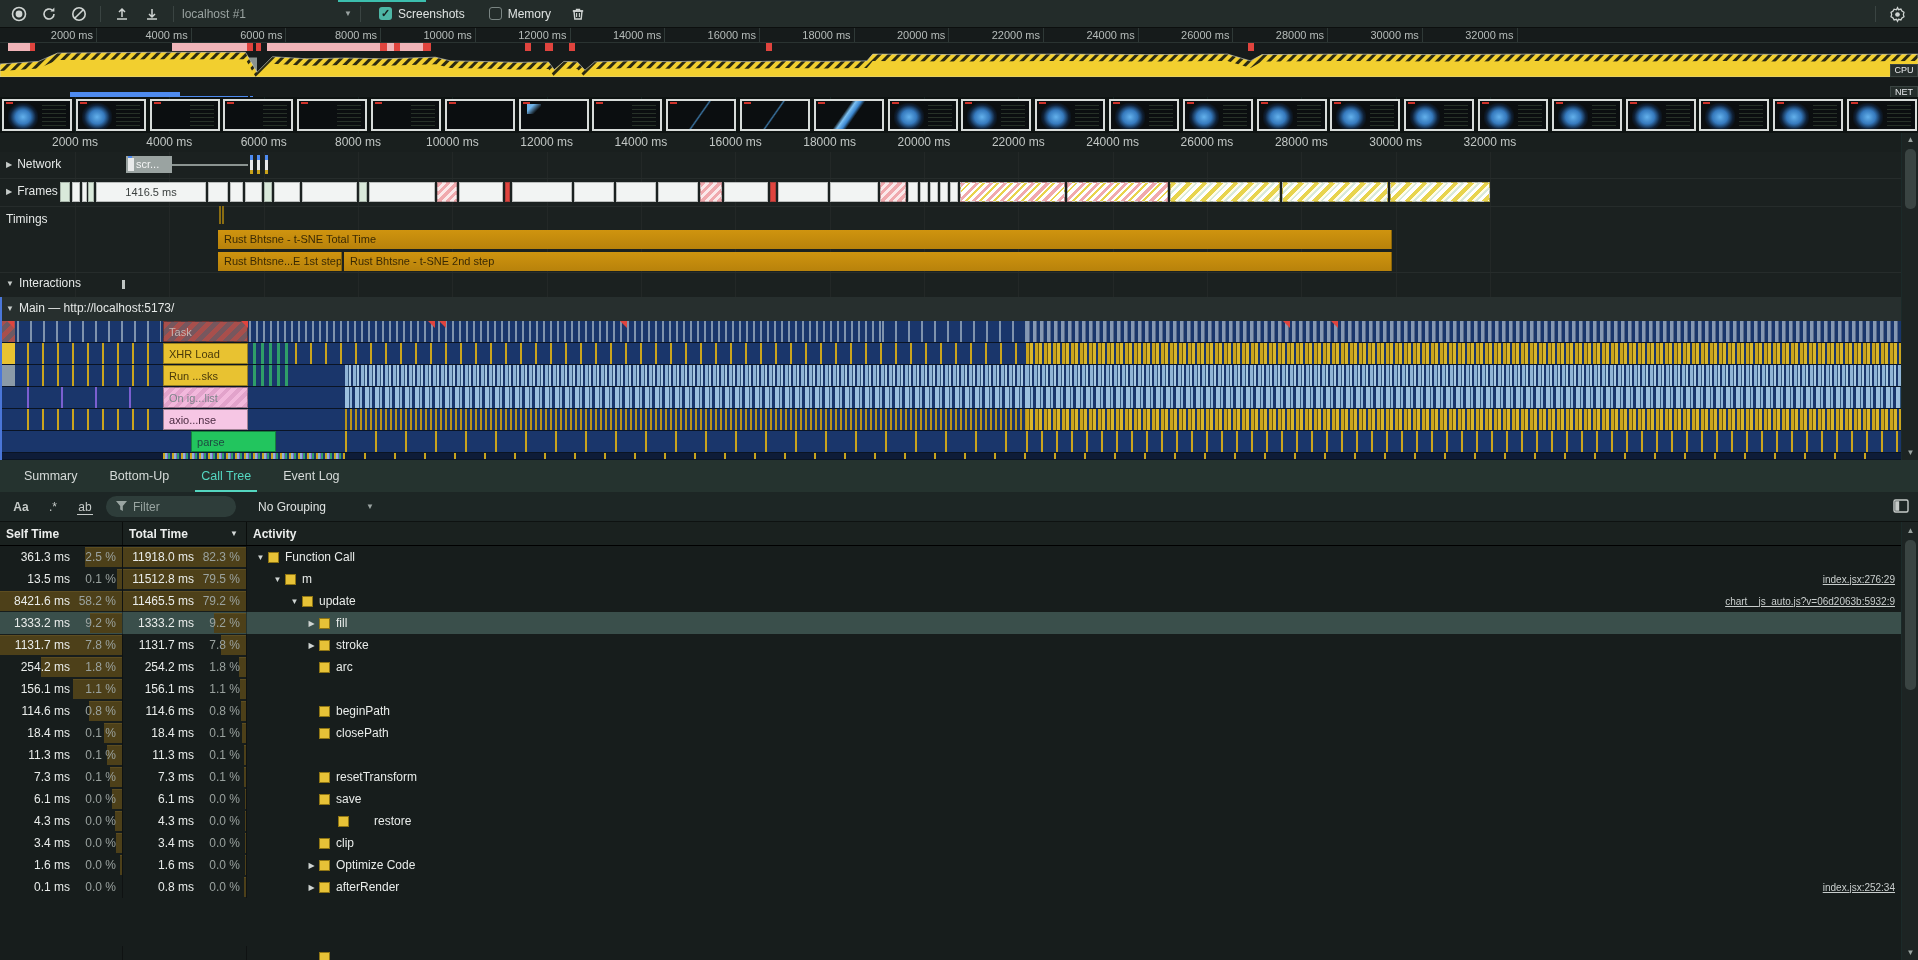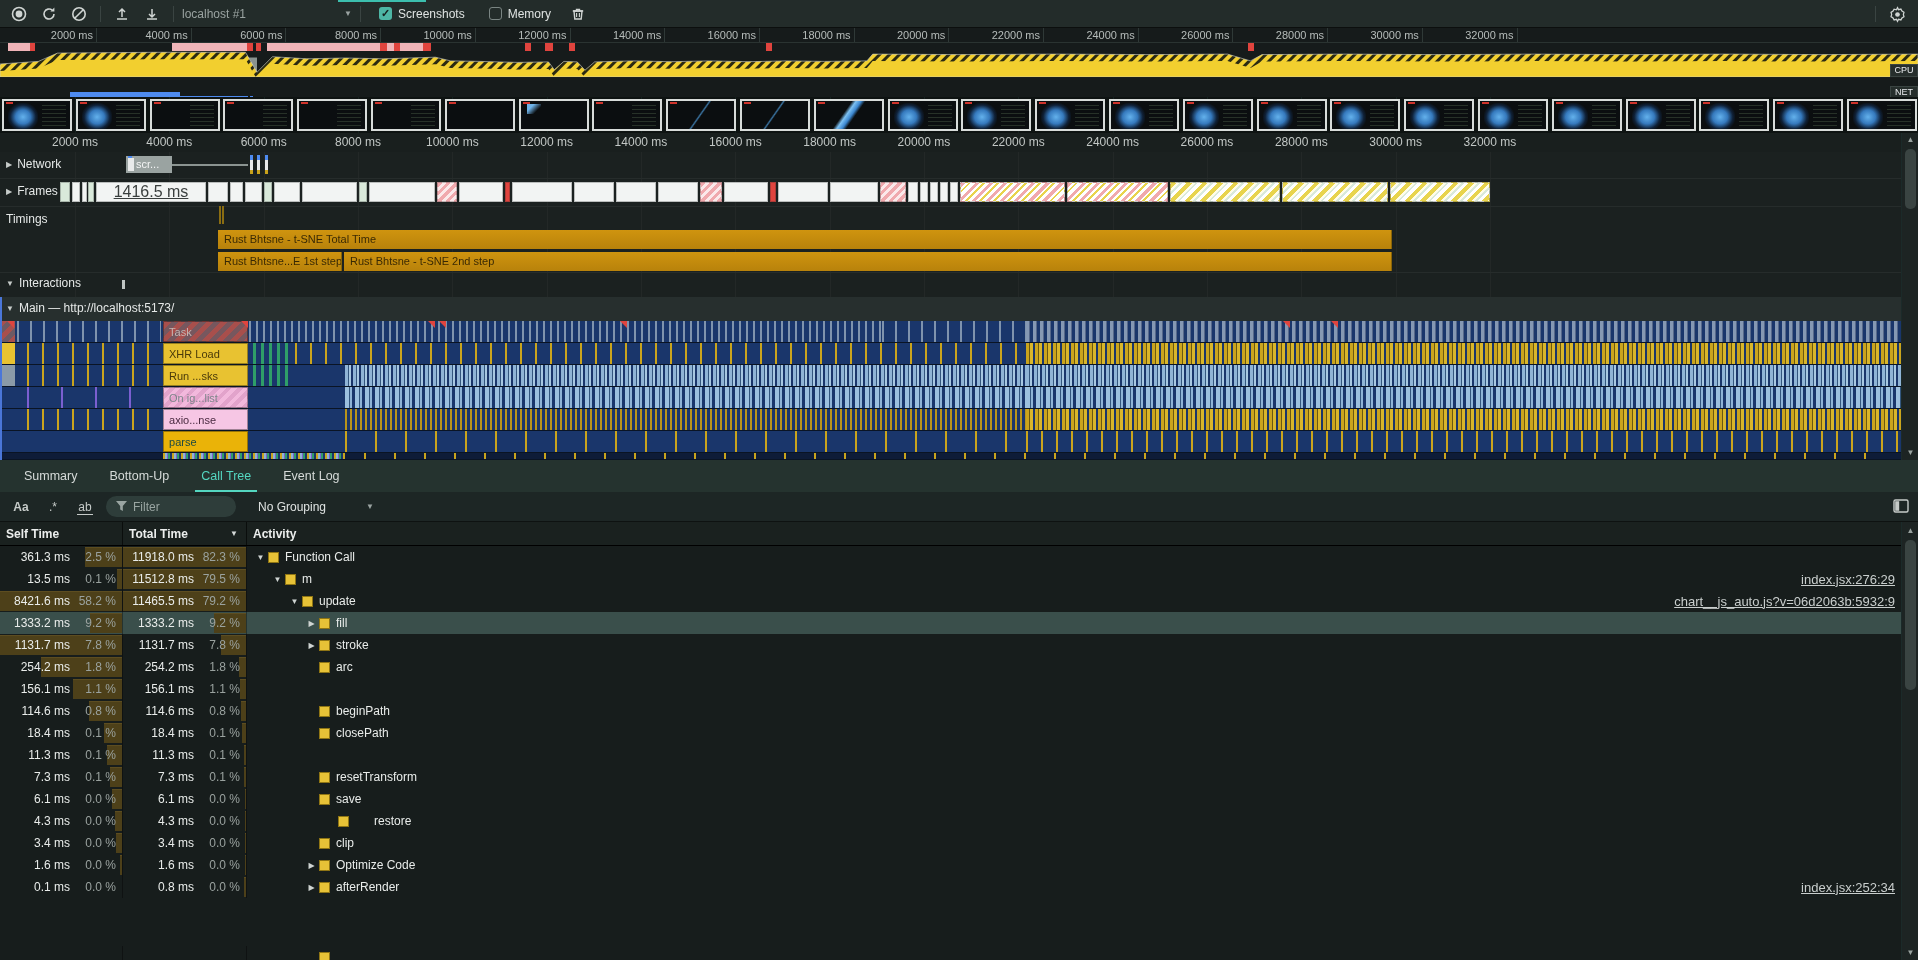--- a/index.html
+++ b/index.html
@@ -60,21 +60,21 @@
   .candle:before{content:"";position:absolute;left:0;top:0;width:3px;height:5px;background:#4e8bf0;}
   .candle:after{content:"";position:absolute;left:0;bottom:0;width:3px;height:4px;background:#c9a21b;}
   #frames-row{left:0;top:26px;width:1918px;height:28px;border-bottom:1px solid #262c2b;}
   .fr{position:absolute;top:4px;height:20px;box-sizing:border-box;border:1px solid #20262544;cursor:pointer;}
   .fr.white{background:#f2f4f3;}
   .fr.green{background:#d9e9da;}
   .fr.pink{background:repeating-linear-gradient(135deg,#f0a9ad 0 3px,#fbe9ea 3px 6px);}
   .fr.red{background:#e0443e;}
   .fr.pinkmix{background:repeating-linear-gradient(135deg,#f0a9ad 0 3px,#ffffff 3px 5px,#e8d44d 5px 7px,#ffffff 7px 10px);}
   .fr.yellowmix{background:repeating-linear-gradient(135deg,#e8d44d 0 4px,#fffde9 4px 6px,#d9e9da 6px 8px,#ffffff 8px 11px);}
-  .fr .fl{font-size:16px;color:#3a3f3e;line-height:18px;display:block;text-align:center;overflow:hidden;white-space:nowrap;text-decoration:underline;}
+  .fr .fl{font-size:11px;color:#3a3f3e;line-height:18px;display:block;text-align:center;overflow:hidden;white-space:nowrap;}
   #timings-row{left:0;top:54px;width:1918px;height:66px;border-bottom:1px solid #262c2b;}
   #timing-marker{position:absolute;left:219px;top:0;width:5px;height:18px;background:repeating-linear-gradient(90deg,#8a6d12 0 2px,#1b2120 2px 3px);}
   .tbar{position:absolute;height:19px;background:linear-gradient(180deg,#cf940f,#b8820b);color:rgba(30,22,2,.85);font-size:11px;line-height:19px;padding-left:6px;box-sizing:border-box;white-space:nowrap;overflow:hidden;cursor:pointer;border-right:1px solid #8a6508;}
   #interactions-row{left:0;top:120px;width:1918px;height:25px;border-bottom:1px solid #262c2b;}
   #int-marker{position:absolute;left:122px;top:8px;width:3px;height:9px;background:#bfc5c3;}
   #main-header{left:0;top:145px;width:1918px;height:24px;background:#272f2e;border-bottom:1px solid #141a19;}
   #main-accent{position:absolute;left:0;top:145px;width:2px;height:163px;background:#4a76d8;z-index:5;}
   
   #flame{left:0;top:169px;width:1918px;height:139px;background:#0a1424;}
   .frow{position:absolute;left:0;width:1918px;height:21px;background:#1a366b;}
@@ -92,21 +92,21 @@
   .ticks-gold{background:repeating-linear-gradient(90deg,#caa41d 0 2px,transparent 2px 15px);}
   .ticks-gold-sparse{background:repeating-linear-gradient(90deg,#caa41d 0 2px,transparent 2px 30px);}
   .ticks-green{background:repeating-linear-gradient(90deg,#2f9e68 0 3px,transparent 3px 8px);}
   .ticks-purple{background:repeating-linear-gradient(90deg,#7b5fd0 0 2px,transparent 2px 34px);}
   .minimix{background:repeating-linear-gradient(90deg,#caa41d 0 2px,#8fb4d6 2px 4px,#7b5fd0 4px 5px,#2f9e68 5px 7px,#1a366b 7px 9px);}
   .fblock{position:absolute;top:0;height:100%;box-sizing:border-box;font-size:11px;line-height:20px;padding-left:5px;white-space:nowrap;overflow:hidden;cursor:pointer;border:1px solid rgba(0,0,0,.35);}
   .fb-gold{background:#e8c231;color:#4a3a0a;}
   .fb-task{background:repeating-linear-gradient(135deg,#a84f4c 0 5px,#77575e 5px 10px);color:#c5b4b1;}
   .fb-pinkstripe{background:repeating-linear-gradient(135deg,#f2b8dc 0 4px,#e2a3cb 4px 8px);color:#7c8489;}
   .fb-pink{background:#f6c6e4;color:#4a2a40;}
-  .fb-mint{background:#eab308;color:#1e4a42;}
+  .fb-mint{background:#22c55e;color:#1e4a42;margin-left:28px;}
   .redtri{position:absolute;top:0;width:0;height:0;border-left:7px solid transparent;border-top:7px solid #e0443e;}
   
   #tabs{left:0;top:460px;width:1918px;height:32px;background:#25332f;border-bottom:1px solid #0e1211;display:flex;align-items:stretch;padding-left:10px;gap:4px;}
   .tab{padding:0 14px;display:flex;align-items:center;color:#d6dbd9;cursor:pointer;font-size:12.5px;position:relative;}
   .tab.active{color:#54d6c0;}
   .tab.active:after{content:"";position:absolute;left:8px;right:8px;bottom:0;height:2px;background:#54d6c0;}
   
   #filterbar{left:0;top:492px;width:1918px;height:30px;background:#1d2625;border-bottom:1px solid #0e1211;display:flex;align-items:center;gap:10px;padding-left:10px;box-sizing:border-box;}
   .fico{color:#c6cbc9;font-size:12px;cursor:pointer;width:22px;text-align:center;}
   .fico.word span{border-bottom:1px solid #c6cbc9;padding:0 1px;}
@@ -122,21 +122,21 @@
   .row.sel{background:#3a4f4b;}
   .cell{position:relative;box-sizing:border-box;height:22px;border-right:1px solid rgba(0,0,0,.35);}
   .cell.num{display:flex;align-items:center;justify-content:flex-end;}
   .bar{position:absolute;right:0;top:1px;bottom:1px;background:#4d4019;border-top:1px solid #5d4d20;}
   .ms{position:relative;color:#e9ecea;}
   .pct{position:relative;color:#9aa29f;width:46px;text-align:right;padding-right:6px;}
   .cell.act{flex:1;display:flex;align-items:center;border-right:none;}
   .aw{width:15px;font-size:8px;color:#cfd4d2;text-align:center;flex:none;}
   .sq{width:11px;height:11px;background:#e7c237;border:1px solid #8f7514;box-sizing:border-box;margin-right:6px;flex:none;}
   .albl{color:#e9ecea;white-space:nowrap;}
-  .alnk{position:absolute;right:6px;color:#c9cecd;text-decoration:underline;cursor:pointer;font-size:13px;}
+  .alnk{position:absolute;right:6px;color:#c9cecd;text-decoration:underline;cursor:pointer;font-size:10px;}
   
   .vscroll{position:absolute;width:17px;background:#1d2423;border-left:1px solid #10514f22;}
   .varrow{position:absolute;left:0;width:17px;height:14px;color:#9aa3a0;font-size:8px;text-align:center;line-height:14px;cursor:pointer;}
   .vthumb{position:absolute;left:3px;width:11px;background:#3a4442;border-radius:5px;}
   svg{display:block;}
 </style>
 </head>
 <body>
 
 <div id="app">

